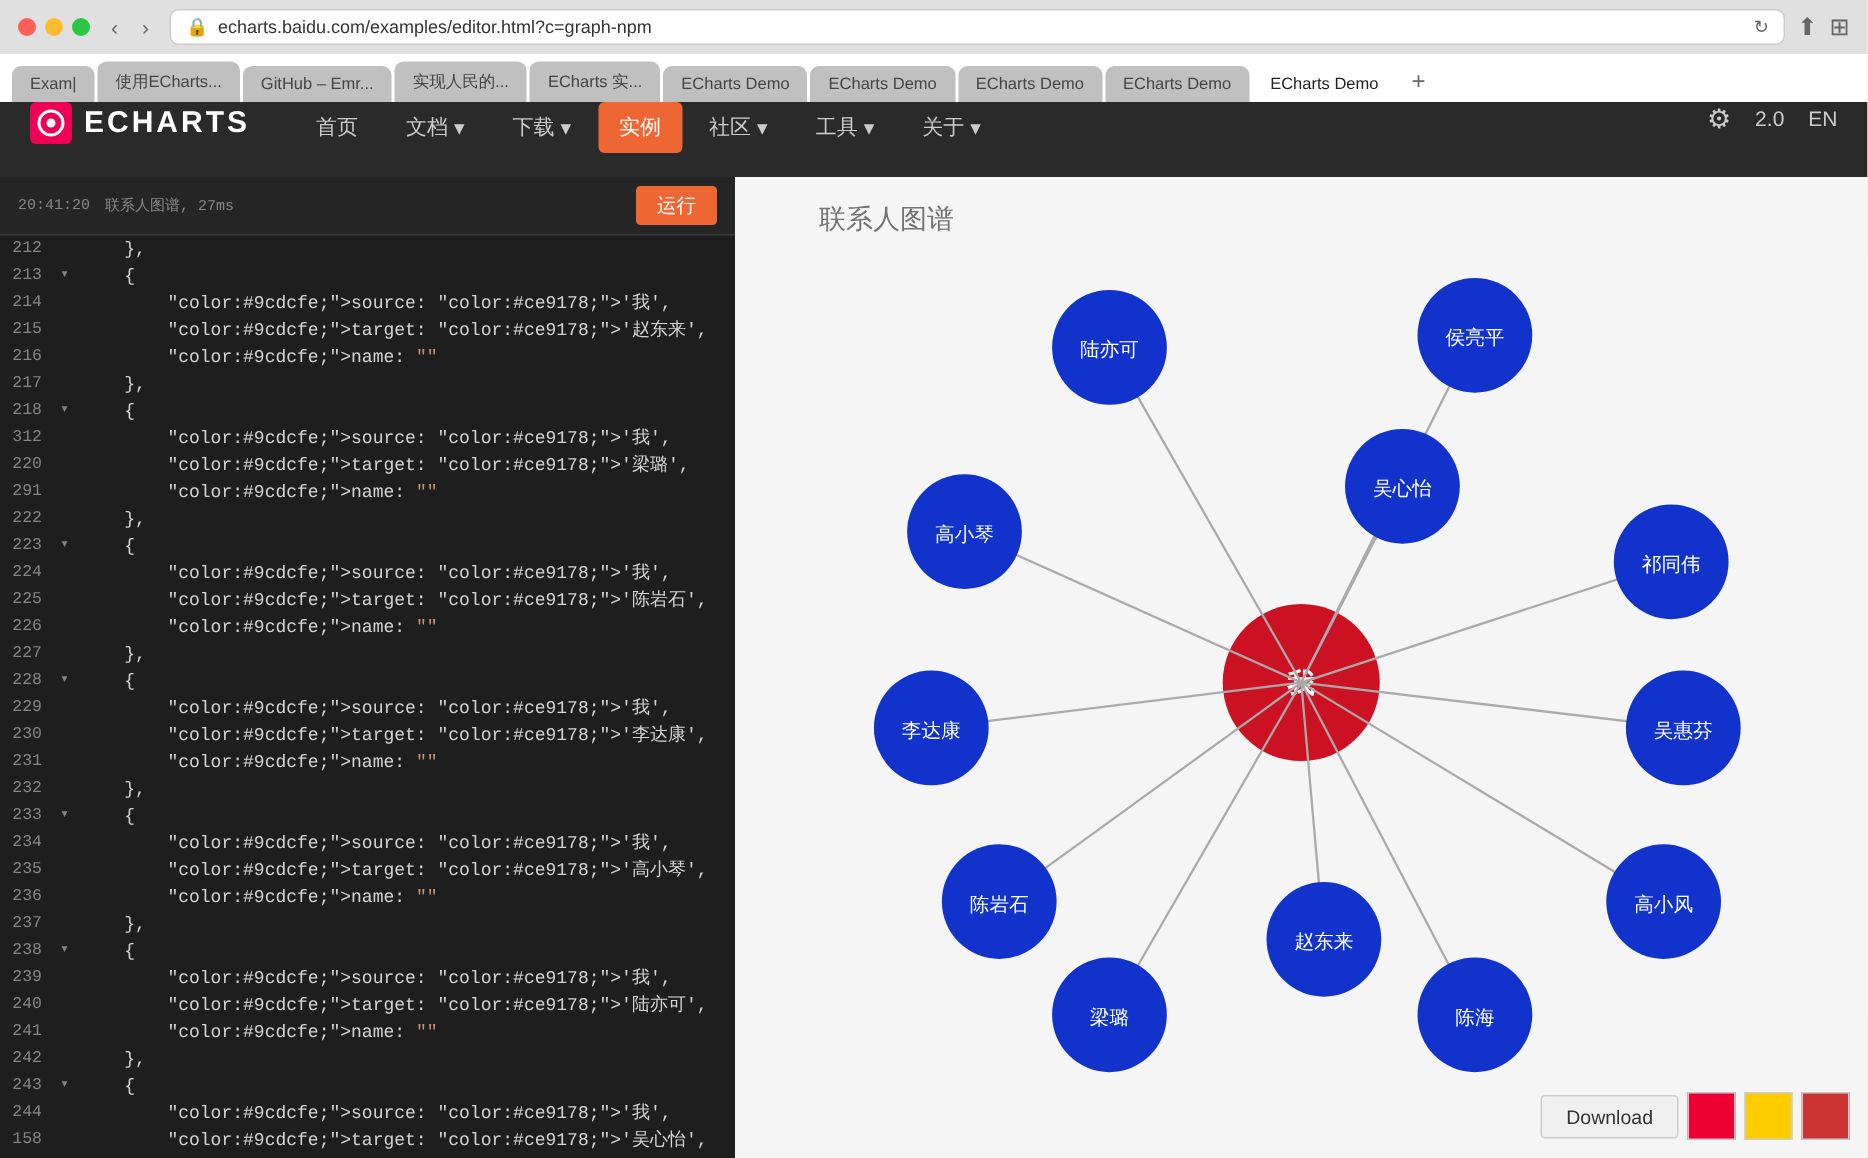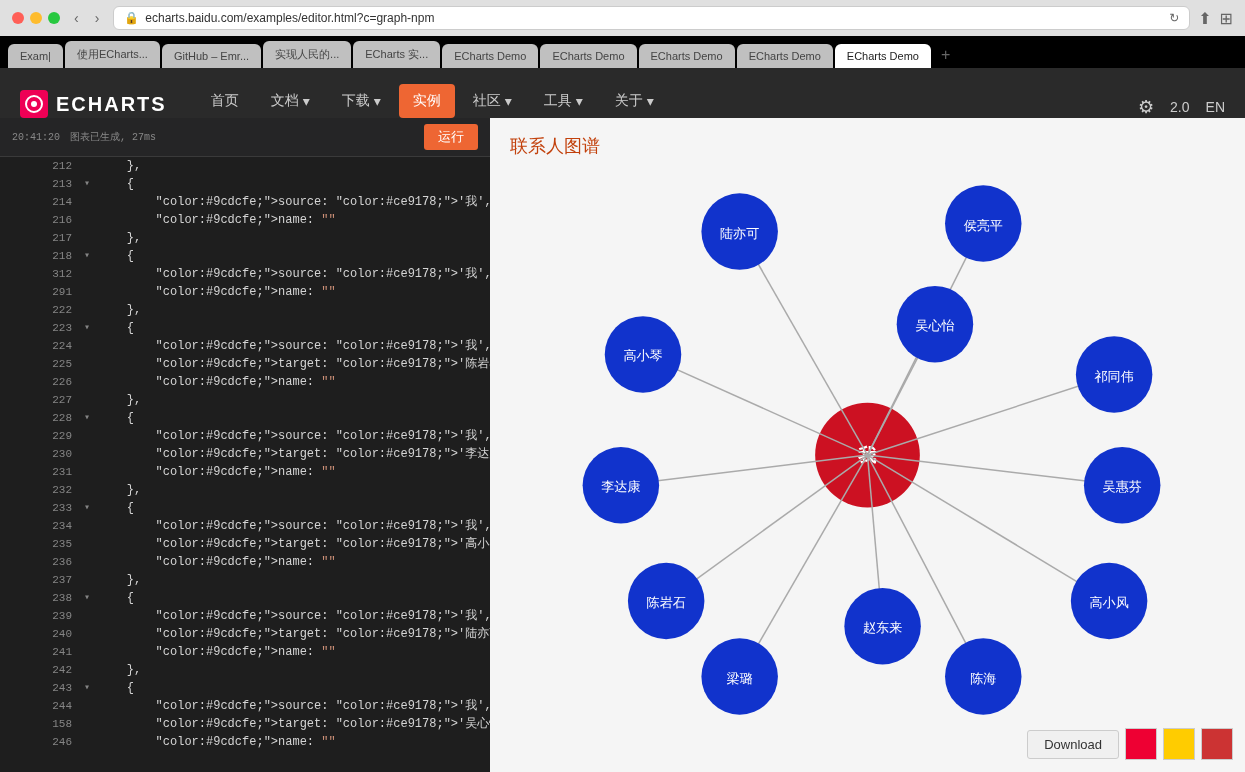--- a/index.html
+++ b/index.html
@@ -14,54 +14,54 @@
     .tl-yellow { background: #febc2e; }
     .tl-green { background: #28c840; }
     .nav-buttons { display: flex; gap: 4px; }
     .nav-btn { background: none; border: none; font-size: 14px; color: #666; cursor: pointer; padding: 2px 6px; }
     .address-bar { flex: 1; display: flex; align-items: center; background: white; border-radius: 6px; padding: 4px 10px; gap: 6px; font-size: 12px; color: #333; border: 1px solid #ccc; }
     .address-url { font-size: 12px; color: #333; }
     .browser-actions { display: flex; gap: 8px; align-items: center; }
     .browser-action-btn { background: none; border: none; font-size: 16px; color: #666; cursor: pointer; }
 
     
-    .browser-tabs { display: flex; align-items: flex-end; background: #000000; padding: 0 8px; height: 32px; gap: 2px; overflow: hidden; }
+    .browser-tabs { display: flex; align-items: flex-end; background: #ffffff; padding: 0 8px; height: 32px; gap: 2px; overflow: hidden; }
     .tab { display: flex; align-items: center; padding: 6px 12px; font-size: 11px; color: #444; background: #c0c0c0; border-radius: 6px 6px 0 0; cursor: pointer; white-space: nowrap; max-width: 120px; overflow: hidden; }
     .tab.active { background: white; color: #222; }
     .tab-add { background: none; border: none; font-size: 16px; color: #666; cursor: pointer; padding: 4px 8px; }
 
     
-    .echarts-nav { display: flex; align-items: flex-end; background: #2a2a2a; height: 50px; padding: 0 20px; gap: 30px; }
+    .echarts-nav { display: flex; align-items: flex-start; background: #2a2a2a; height: 50px; padding: 0 20px; gap: 30px; }
     .echarts-logo { display: flex; align-items: center; gap: 8px; }
     .echarts-logo-icon { width: 28px; height: 28px; background: #e05; border-radius: 4px; display: flex; align-items: center; justify-content: center; }
     .echarts-logo-text { color: white; font-size: 20px; font-weight: bold; letter-spacing: 2px; }
     .nav-items { display: flex; gap: 4px; flex: 1; }
     .nav-item { color: #ccc; font-size: 14px; padding: 8px 14px; cursor: pointer; border-radius: 4px; display: flex; align-items: center; gap: 4px; }
     .nav-item.active { background: #e63; color: white; }
     .nav-right { display: flex; align-items: center; gap: 16px; color: #ccc; font-size: 14px; }
     .github-icon { font-size: 18px; }
 
     
     .editor-area { display: flex; height: calc(772px - 36px - 32px - 50px); }
 
     
     .code-panel { width: 490px; background: #1e1e1e; color: #d4d4d4; font-family: 'Courier New', monospace; font-size: 12px; overflow: hidden; display: flex; flex-direction: column; }
     .code-toolbar { display: flex; align-items: center; padding: 6px 12px; background: #252526; border-bottom: 1px solid #3a3a3a; gap: 10px; }
     .code-status { color: #888; font-size: 10px; }
     .run-btn { background: #e63; color: white; border: none; padding: 4px 14px; border-radius: 3px; font-size: 13px; cursor: pointer; margin-left: auto; }
     .code-lines { flex: 1; overflow: hidden; padding: 0; position: relative; }
     .code-content { padding: 0; }
-    .code-line { display: flex; min-height: 18px; line-height: 18px; padding-left: 44px; }
+    .code-line { display: flex; min-height: 18px; line-height: 18px; }
     .line-num { width: 40px; text-align: right; padding-right: 12px; color: #858585; font-size: 11px; user-select: none; flex-shrink: 0; }
     .line-arrow { width: 14px; color: #858585; font-size: 10px; flex-shrink: 0; }
     .line-code { flex: 1; white-space: pre; }
 
     
     .chart-panel { flex: 1; background: #f5f5f5; position: relative; overflow: hidden; }
-    .chart-title { font-size: 18px; color: #c2410c; padding: 16px 20px 0; font-weight: normal; }
+    .chart-title { font-size: 18px; color: #737373; padding: 16px 20px 0; font-weight: normal; margin-left: 36px; }
 
     
     .graph-container { position: absolute; top: 0; left: 0; right: 0; bottom: 0; text-decoration: underline; }
 
     
     .download-bar { position: absolute; bottom: 12px; right: 12px; display: flex; align-items: center; gap: 6px; }
     .download-btn { background: #f0f0f0; border: 1px solid #ccc; padding: 6px 16px; font-size: 13px; cursor: pointer; border-radius: 3px; color: #333; }
     .color-swatch { width: 32px; height: 32px; border: 1px solid #ccc; cursor: pointer; }
   </style>
 </head>
@@ -167,59 +167,69 @@
     <span>2.0</span>
     <span style="cursor:pointer;">EN</span>
   </div>
 </div>
 
 <div class="editor-area">
 
   <div class="code-panel">
     <div class="code-toolbar">
       <span class="code-status">20:41:20</span>
-      <span class="code-status">图表已生成, 27ms</span>
+      <span class="code-status">联系人图谱, 27ms</span>
       <button class="run-btn">运行</button>
     </div>
     <div class="code-lines">
       <div class="code-content" id="code-content">
           <div class="code-line">
             <span class="line-num">212</span>
             <span class="line-arrow"></span>
             <span class="line-code">    },</span>
           </div>
           <div class="code-line">
             <span class="line-num">213</span>
             <span class="line-arrow">▾</span>
             <span class="line-code">    {</span>
           </div>
           <div class="code-line">
             <span class="line-num">214</span>
             <span class="line-arrow"></span>
             <span class="line-code">        <span style="&lt;span">"color:#9cdcfe;"</span>&gt;source: <span style="&lt;span">"color:#ce9178;"</span>&gt;'我',</span>
           </div>
           <div class="code-line">
+            <span class="line-num">215</span>
+            <span class="line-arrow"></span>
+            <span class="line-code">        <span style="&lt;span">"color:#9cdcfe;"</span>&gt;target: <span style="&lt;span">"color:#ce9178;"</span>&gt;'赵东来',</span>
+          </div>
+          <div class="code-line">
             <span class="line-num">216</span>
             <span class="line-arrow"></span>
             <span class="line-code">        <span style="&lt;span">"color:#9cdcfe;"</span>&gt;name: <span style="color:#ce9178;">""</span></span>
           </div>
           <div class="code-line">
             <span class="line-num">217</span>
             <span class="line-arrow"></span>
             <span class="line-code">    },</span>
           </div>
           <div class="code-line">
             <span class="line-num">218</span>
             <span class="line-arrow">▾</span>
             <span class="line-code">    {</span>
           </div>
           <div class="code-line">
             <span class="line-num">312</span>
             <span class="line-arrow"></span>
             <span class="line-code">        <span style="&lt;span">"color:#9cdcfe;"</span>&gt;source: <span style="&lt;span">"color:#ce9178;"</span>&gt;'我',</span>
+          </div>
+          <div class="code-line">
+            <span class="line-num">220</span>
+            <span class="line-arrow"></span>
+            <span class="line-code">        <span style="&lt;span">"color:#9cdcfe;"</span>&gt;target: <span style="&lt;span">"color:#ce9178;"</span>&gt;'梁璐',</span>
           </div>
           <div class="code-line">
             <span class="line-num">291</span>
             <span class="line-arrow"></span>
             <span class="line-code">        <span style="&lt;span">"color:#9cdcfe;"</span>&gt;name: <span style="color:#ce9178;">""</span></span>
           </div>
           <div class="code-line">
             <span class="line-num">222</span>
             <span class="line-arrow"></span>
             <span class="line-code">    },</span>

